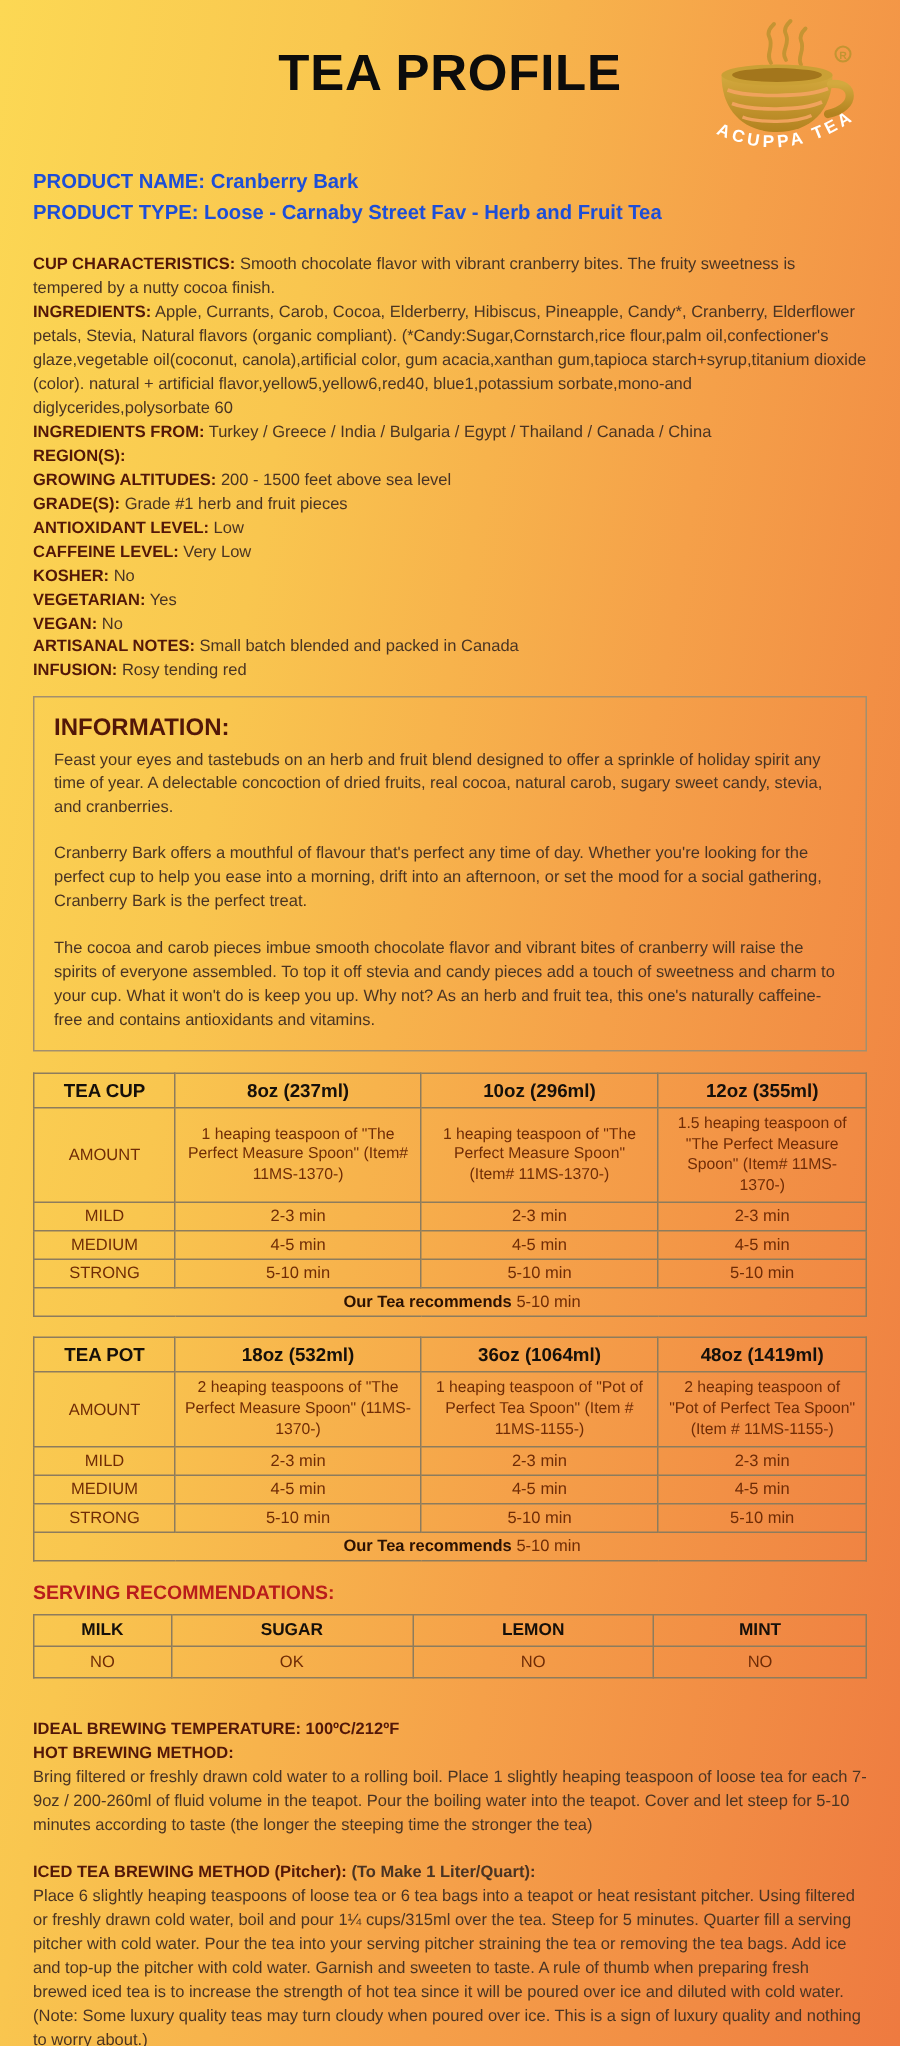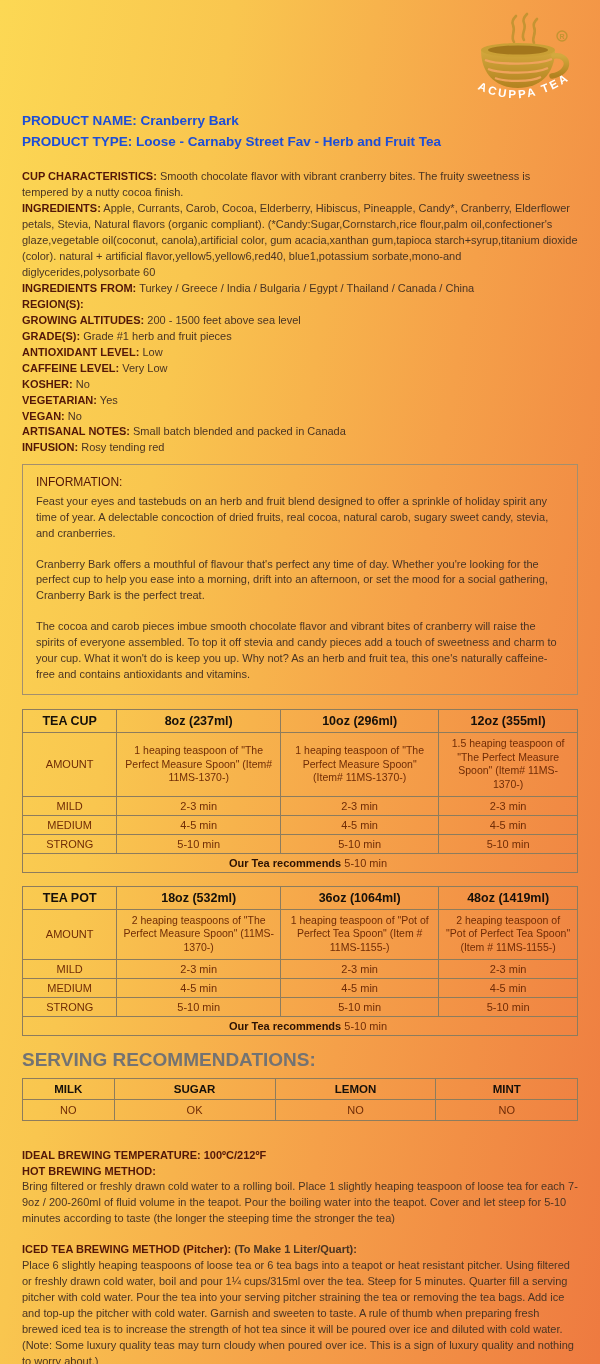--- a/index.html
+++ b/index.html
@@ -27,50 +27,51 @@
   
   .attrs { margin:18px 0 8px 0; }
   .attrs p { margin:0; font-size:11px; line-height:1.45; }
   .attrs b { color:#531708; }
 
   
   .info-box {
     border:1px solid #a38f6e; padding:9px 13px 11px 13px; margin:8px 0 14px 0;
     font-size:11px; line-height:1.45;
   }
-  .info-box .info-heading { font-weight:normal; color:#531708; margin:0 0 2px 0; font-size:12px; }
+  .info-box .info-heading { font-weight:bold; color:#531708; margin:0 0 2px 0; font-size:16px; }
   .info-box p { margin:0 0 15px 0; }
   .info-box p:last-child { margin-bottom:0; }
 
   
   table { width:100%; border-collapse:collapse; font-size:11px; color:#702c06; margin:0 0 13px 0; }
   td, th { border:1px solid #8d7c5d; text-align:center; vertical-align:middle; padding:3px 5px; }
   th { color:#16100a; font-size:12.5px; font-weight:bold; padding:4px 17px; }
   td.amount { font-size:10.5px; line-height:1.3; padding:4px 6px; }
   td.footer-cell { padding:3px; color:#702c06; }
   td.footer-cell b { color:#2c1203;margin-left:16px; }
 
   
-  .serving-heading { font-size:19px; font-weight:bold; color:#737373; margin:5px 0 7px 0; }
+  .serving-heading { font-size:13px; font-weight:bold; color:#b91c1c; margin:5px 0 7px 0; }
   .serving-table th { font-size:11.5px; }
   .serving-table td { padding:4px; }
 
   
   .brew { font-size:11px; line-height:1.45; }
   .brew .bold-line { font-weight:bold; color:#531708; margin:0; }
   .brew p.body { margin:0 0 15px 0; }
   .brew .mixed-heading b { color:#531708; }
   .gap { height:14px; }
 </style>
 </head>
 <body>
 
 <div class="page">
 
   <div class="header">
+    <h1 class="title">TEA PROFILE</h1>
     <svg class="logo" viewBox="0 0 126 96" xmlns="http://www.w3.org/2000/svg">
       <defs>
         <linearGradient id="gold" x1="0" y1="0" x2="0" y2="1">
           <stop offset="0" stop-color="#d3a93e"></stop>
           <stop offset="1" stop-color="#b3821f"></stop>
         </linearGradient>
       </defs>
 
       <g fill="none" stroke="#c39432" stroke-width="2.6" stroke-linecap="round" opacity="0.95">
         <path d="M56 30 C52 24 58 20 55 13 C53 9 56 6 58 4"></path>

